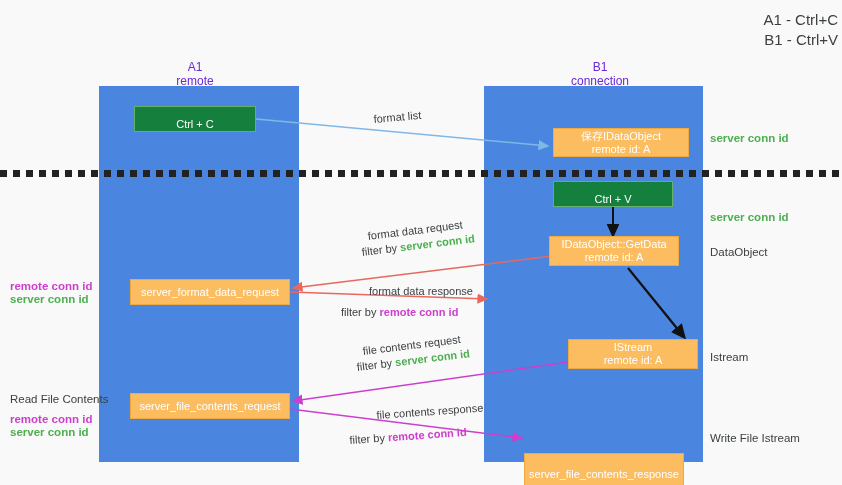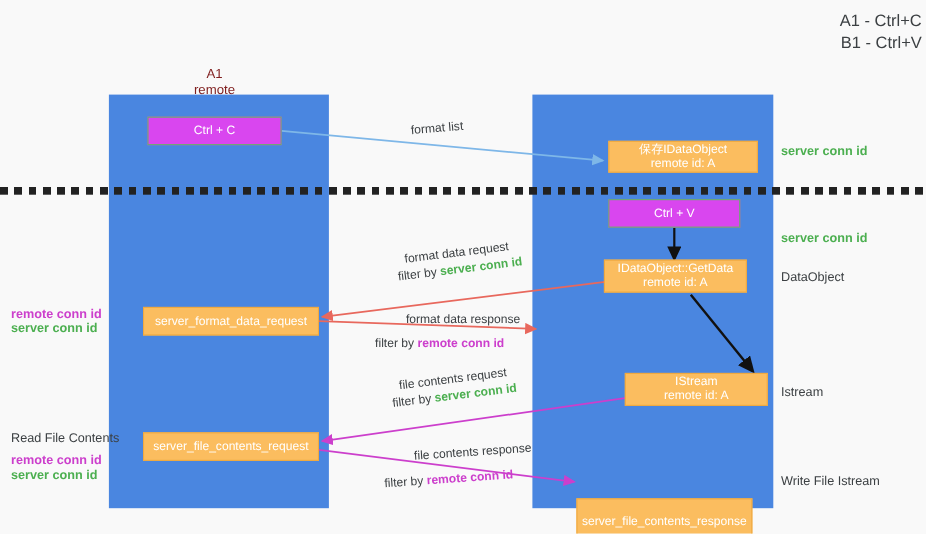--- a/index.html
+++ b/index.html
@@ -13,34 +13,34 @@
   }
   .stage{position:absolute;left:0;top:0;width:842px;height:485px;}
   svg.wires{position:absolute;left:0;top:0;width:842px;height:485px;pointer-events:none;}
 
   .title{
     position:absolute;left:0;top:10px;width:790px;
     text-align:right;font-size:15px;line-height:20px;color:#3c4043;margin-left:48px;
   }
 
   .colhead{
-    position:absolute;text-align:center;font-size:12px;line-height:14px;color:#7f1d1d;
+    position:absolute;text-align:center;font-size:12px;line-height:14px;color:#6d28d9;
   }
   .colhead .big{font-size:12px;}
 
   .lane{
     position:absolute;background:#4a86e0;
   }
 
   .node{
     position:absolute;box-sizing:border-box;
     display:flex;flex-direction:column;align-items:center;justify-content:center;
     text-align:center;color:#ffffff;font-size:11px;line-height:13px;
   }
-  .node.green{background:#d946ef;border:1px solid #66b06a;}
+  .node.green{background:#15803d;border:1px solid #66b06a;justify-content:flex-end;}
   .node.orange{background:#fbb council;}
   .node.orange{background:#fbbd5f;border:1px solid #f0a93f;}
 
   .sidelabel{
     position:absolute;font-size:11.5px;line-height:14px;color:#3c4043;
   }
   .green-t{color:#4caf50;font-weight:bold;}
   .magenta-t{color:#cc3fcc;font-weight:bold;}
 
   .wirelabel{
@@ -59,20 +59,24 @@
 <div class="stage">
 
   <div class="title">
     <div>A1 - Ctrl+C</div>
     <div>B1 - Ctrl+V</div>
   </div>
 
   <div class="colhead" style="left:140px;top:60px;width:110px;">
     <div class="big">A1</div>
     <div>remote</div>
+  </div>
+  <div class="colhead" style="left:545px;top:60px;width:110px;">
+    <div class="big">B1</div>
+    <div>connection</div>
   </div>
 
   <div class="lane" style="left:99px;top:86px;width:200px;height:376px;"></div>
   <div class="lane" style="left:484px;top:86px;width:219px;height:376px;"></div>
 
   <svg class="wires" viewBox="0 0 842 485">
     <defs>
       <marker id="ah-blue" markerWidth="7" markerHeight="7" refX="6" refY="3.2" orient="auto">
         <path d="M0,0 L7,3.2 L0,6.4 z" fill="#7eb7e8"></path>
       </marker>

